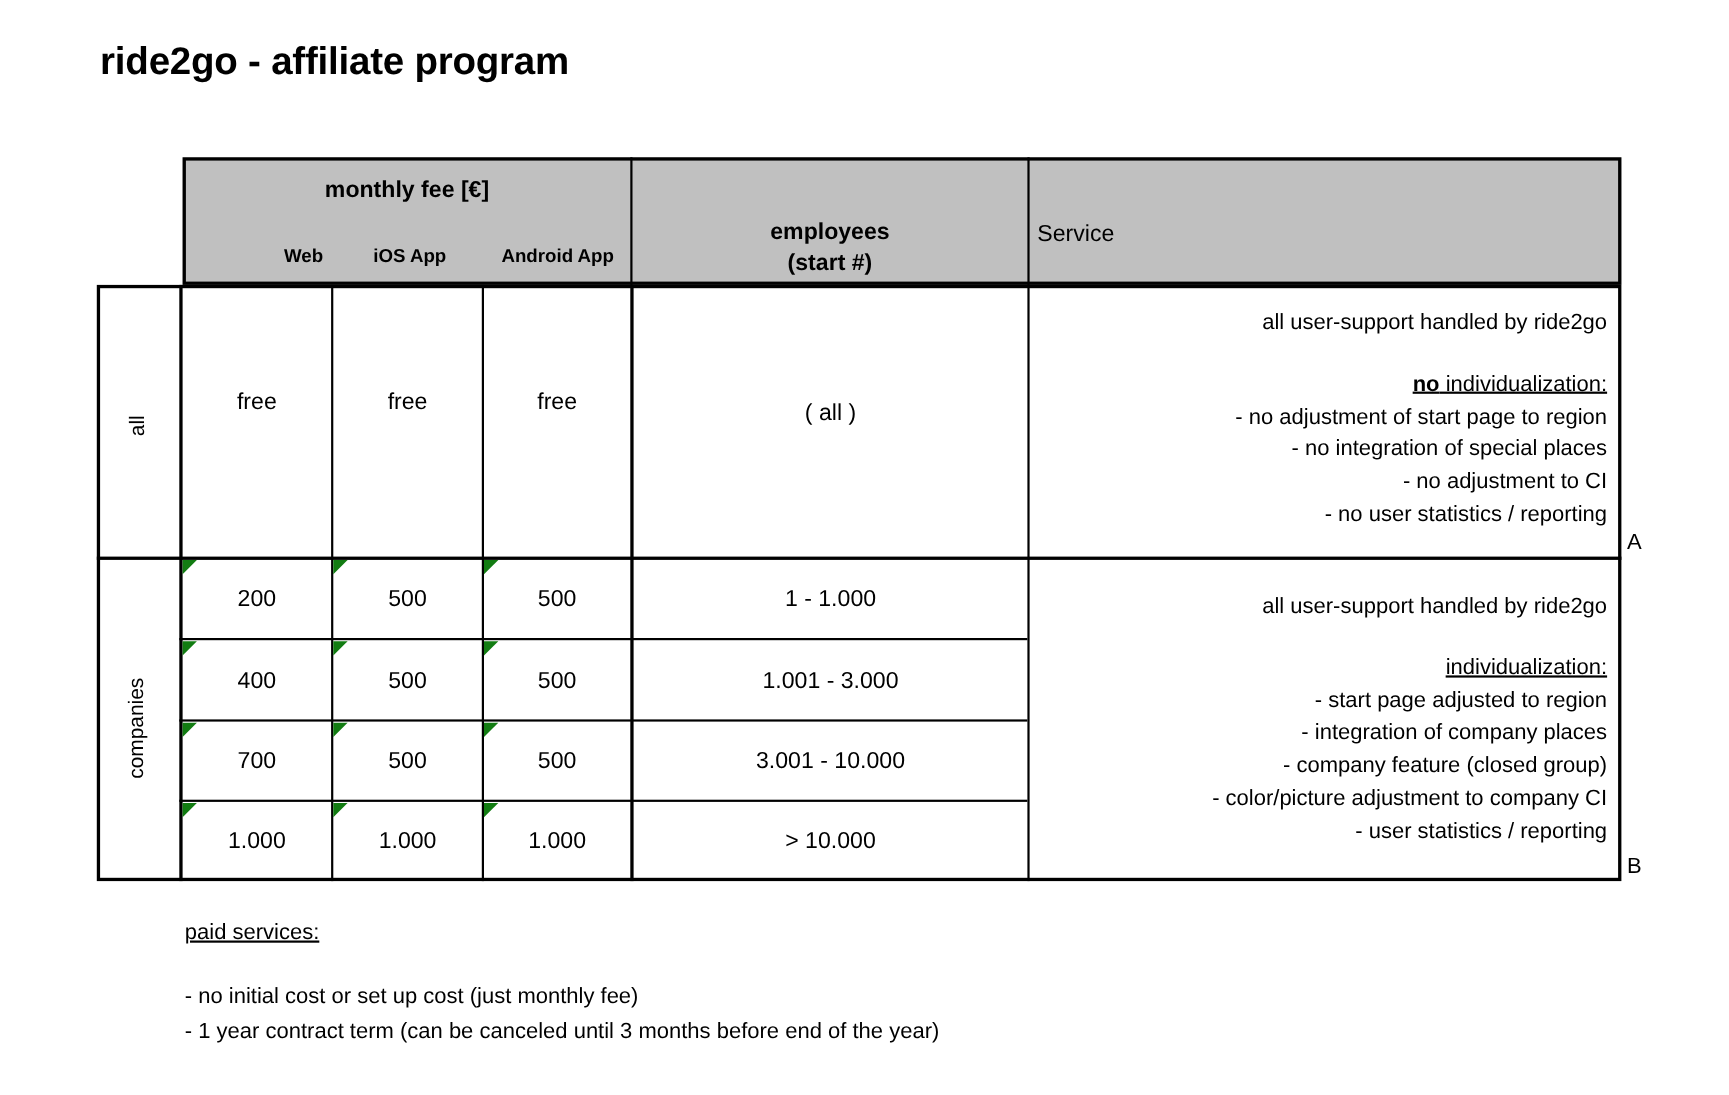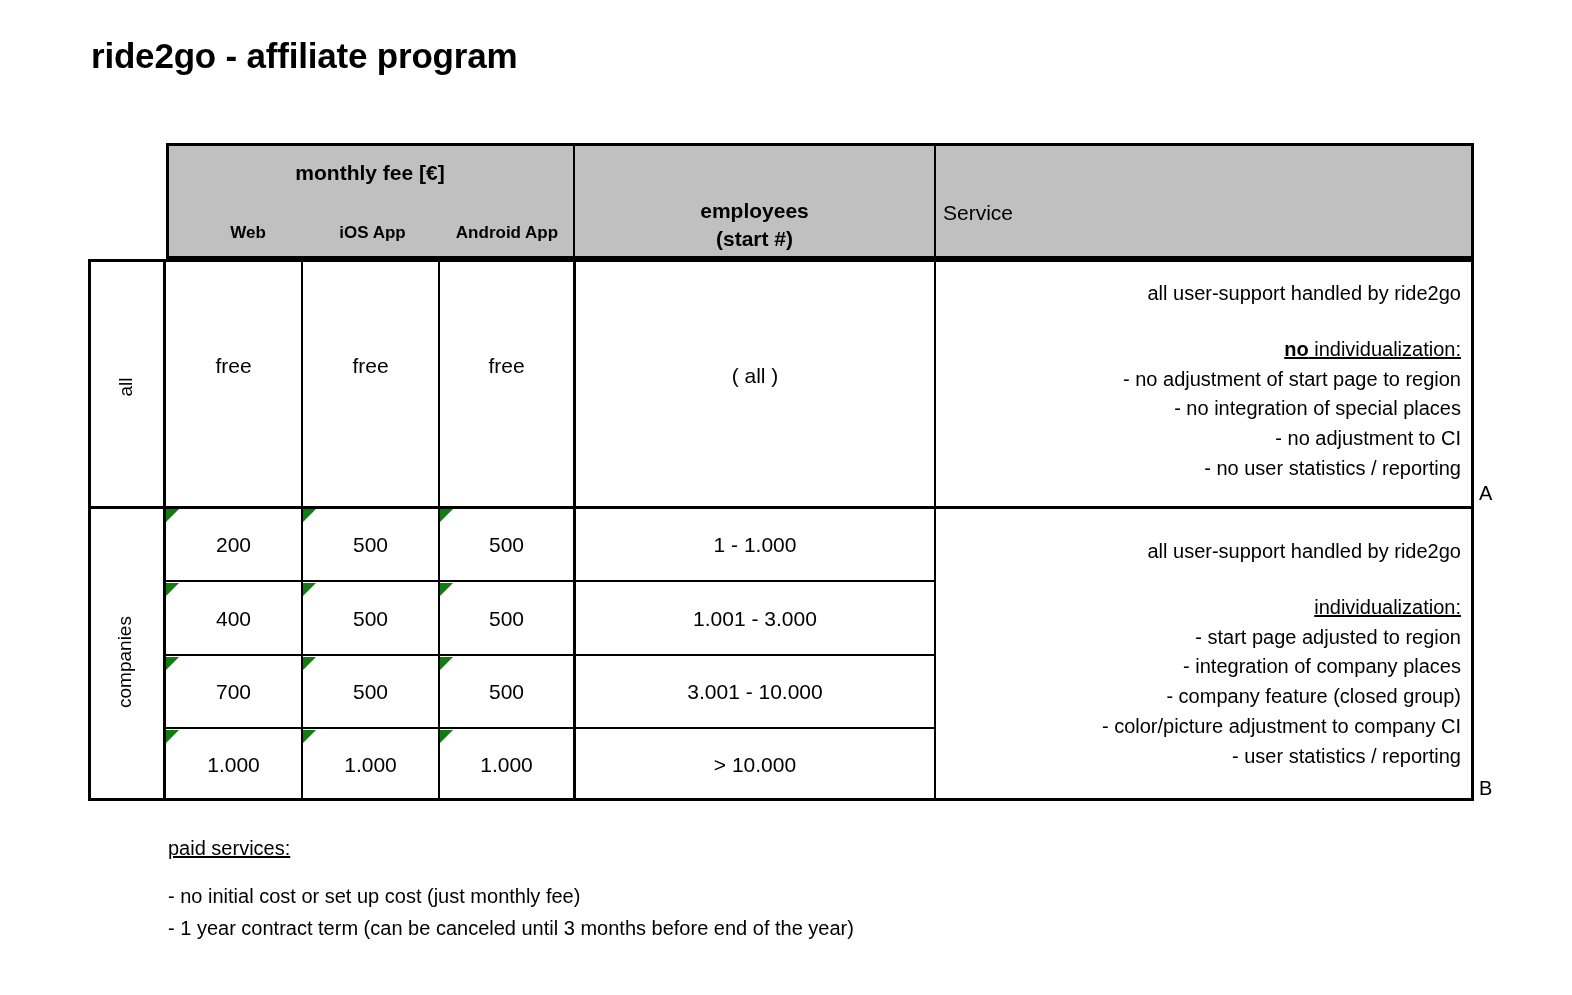--- a/index.html
+++ b/index.html
@@ -159,37 +159,37 @@
 
   
   .footer {
     position: absolute;
     left: 168px;
     top: 833px;
     font-size: 20px;
     line-height: 1.5;
   }
   .footer .head { text-decoration: underline; }
-  .footer .lines { margin-top: 18px; }
+  .footer .lines { margin-top: 28px; }
   .footer .lines div { margin-bottom: 2px; }
 </style>
 </head>
 <body>
 
 <div class="page-title">ride2go - affiliate program</div>
 
 <div class="table-wrap">
 
   <div class="hdr-band"></div>
   <div class="hdr-div" style="left:485px;"></div>
   <div class="hdr-div" style="left:846px;"></div>
 
   <div class="hdr-fee-title">monthly fee [€]</div>
 
-  <div class="hdr-sub" style="left:60px;  width:138px;padding-left:31px;">Web</div>
+  <div class="hdr-sub" style="left:88px;  width:138px;padding-left:31px;">Web</div>
   <div class="hdr-sub" style="left:216px; width:137px;">iOS App</div>
   <div class="hdr-sub" style="left:353px; width:132px;">Android App</div>
 
   <div class="hdr-emp">
     <span>employees</span><br>
     <span>(start #)</span>
   </div>
 
   <div class="hdr-service">Service</div>
 

